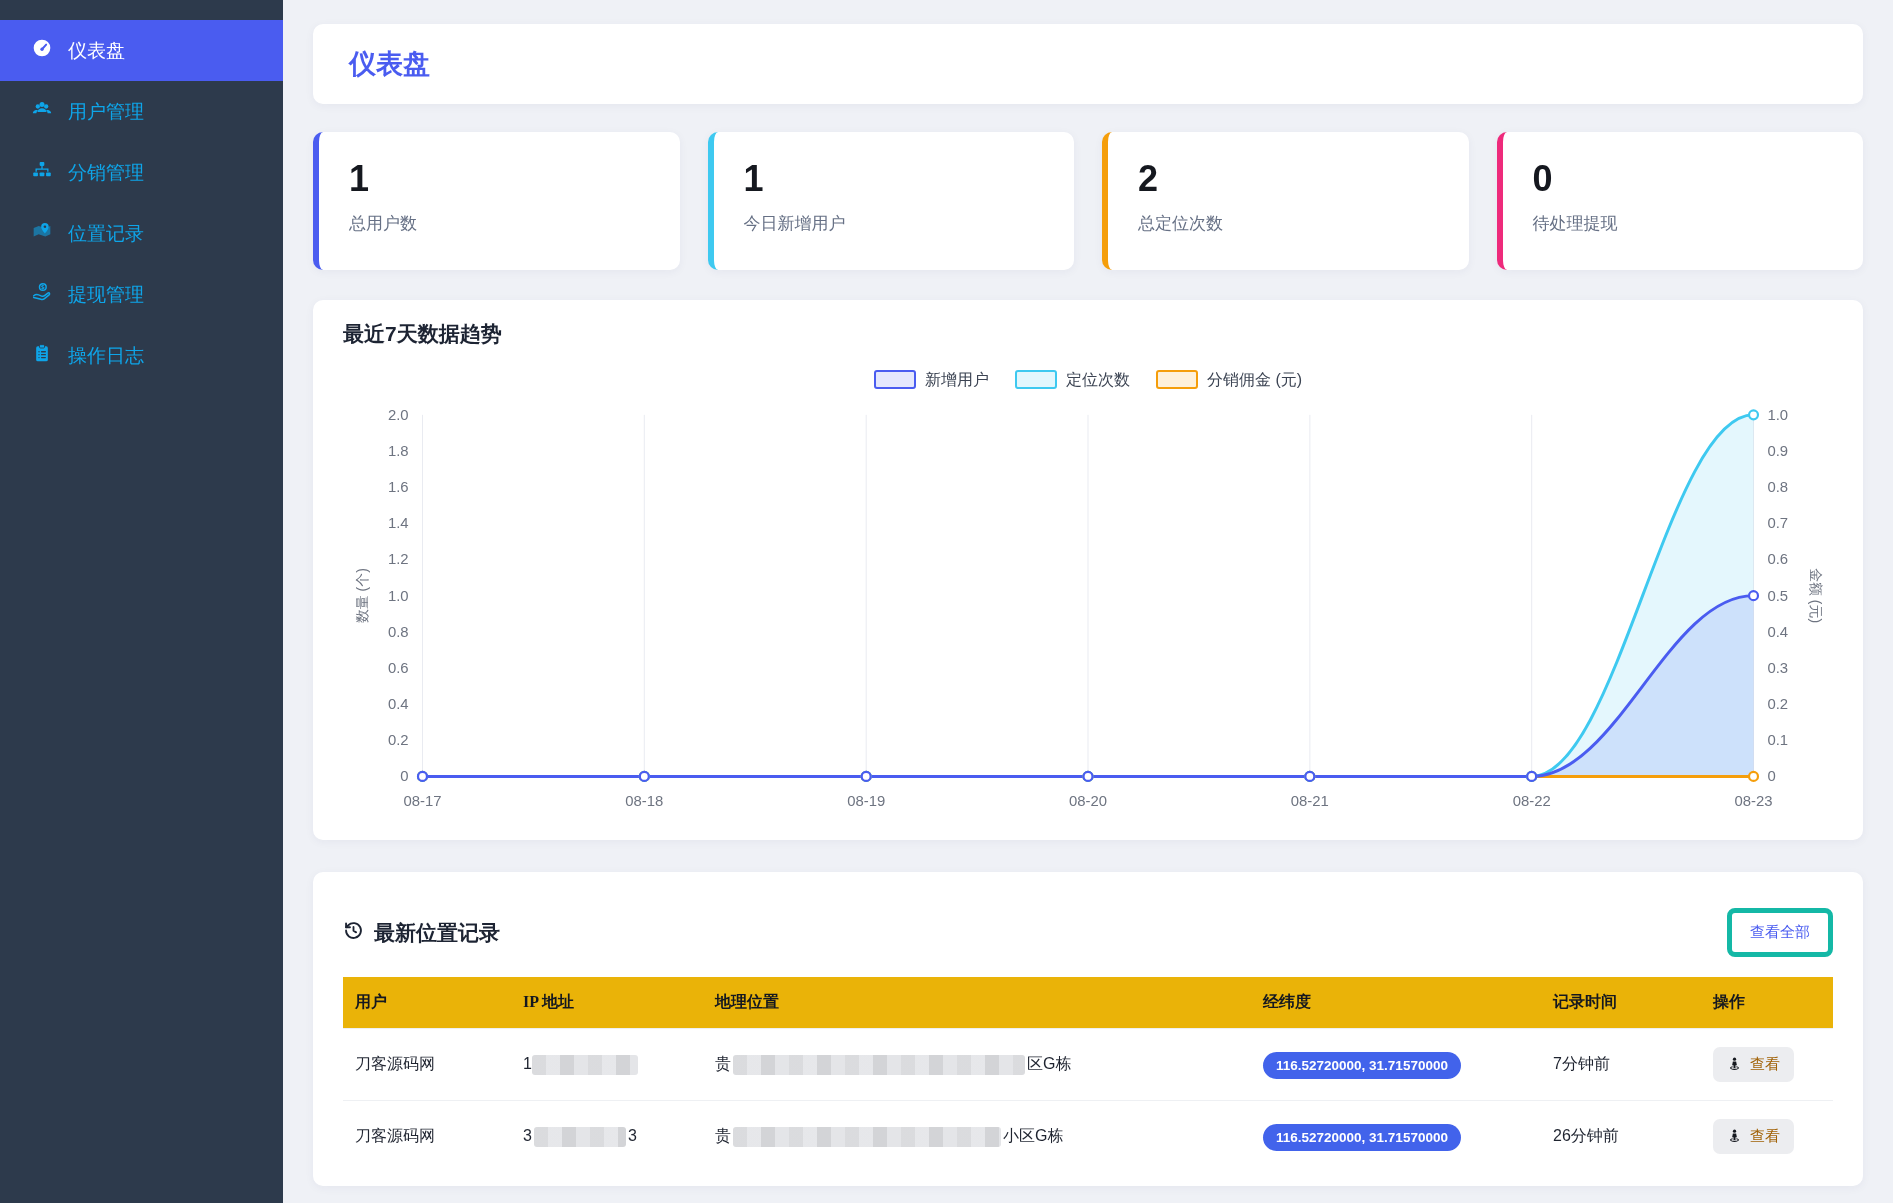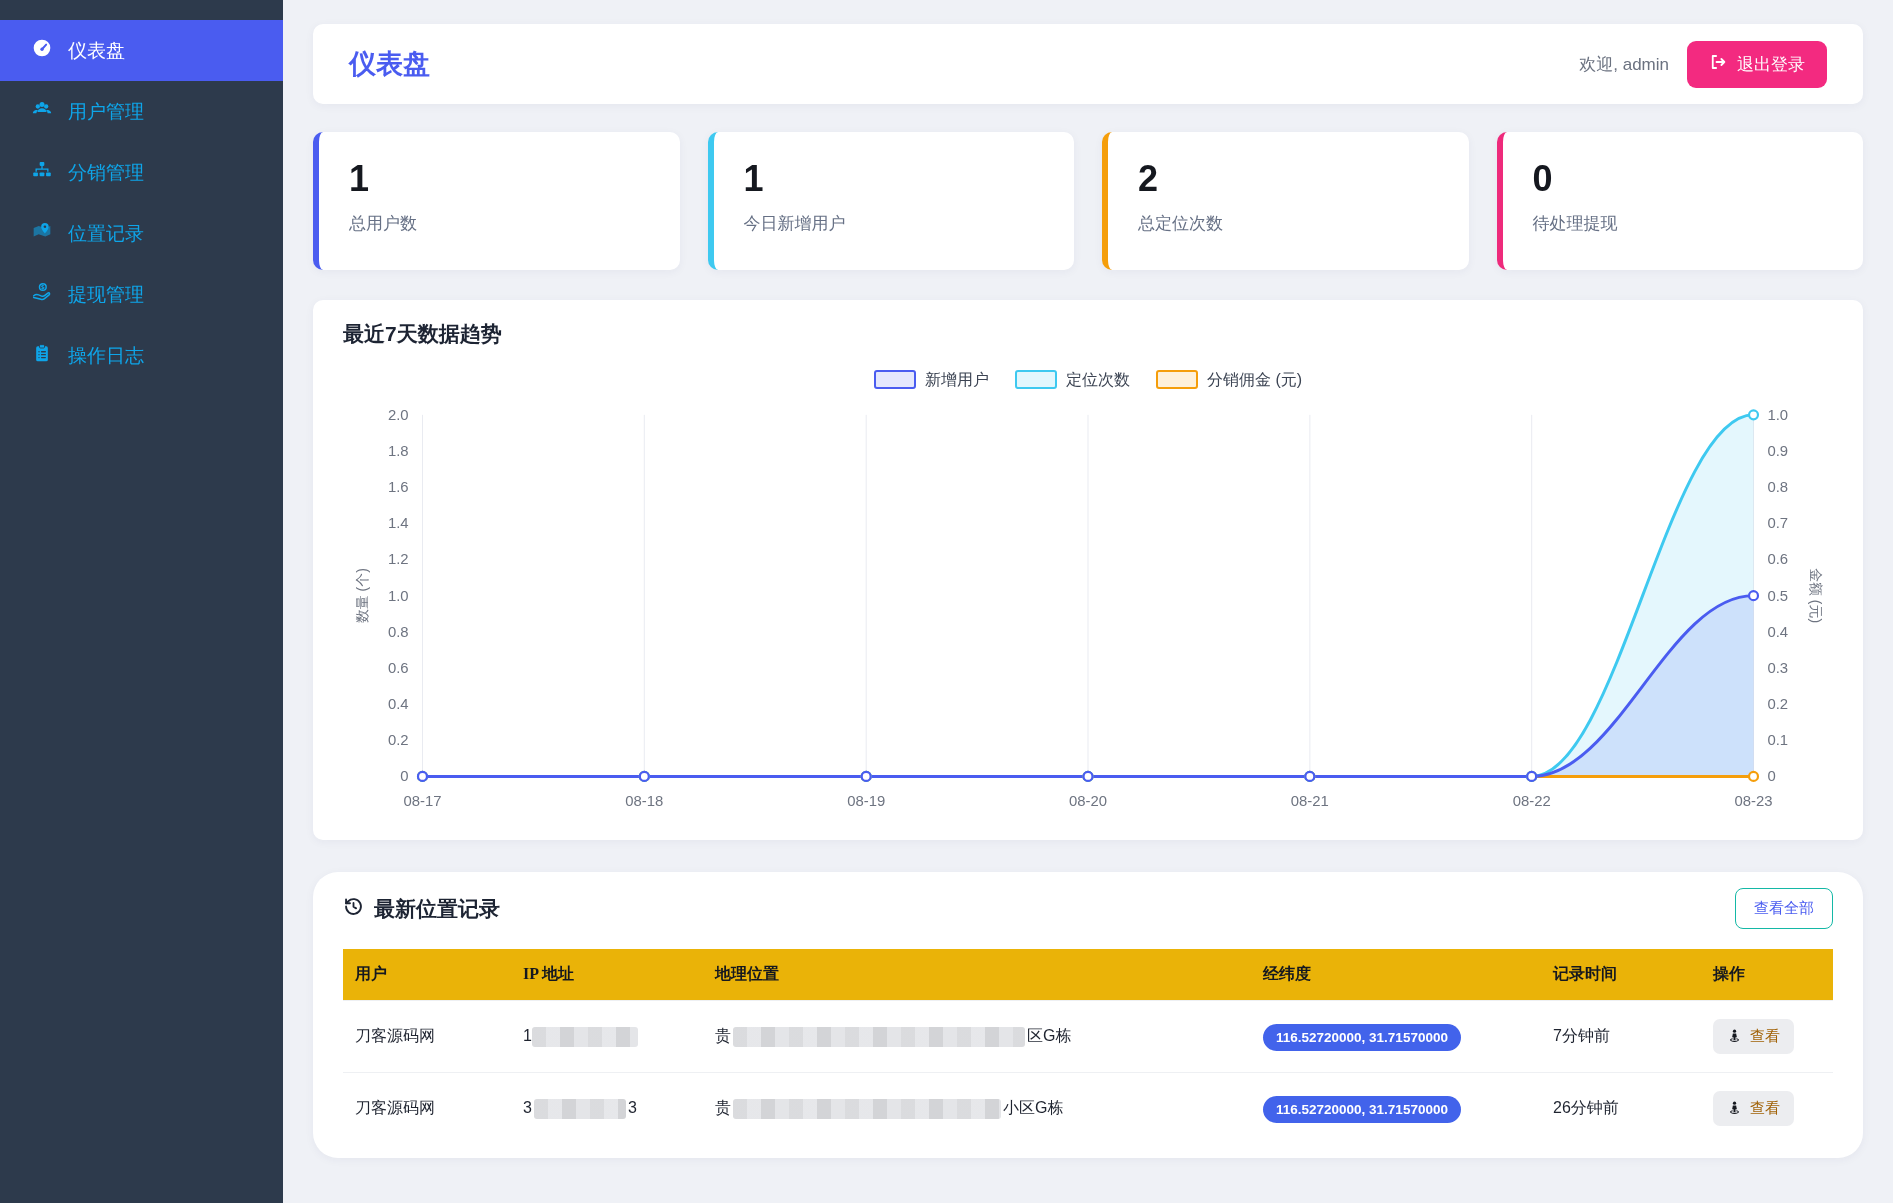--- a/index.html
+++ b/index.html
@@ -30,24 +30,24 @@
   .stat-value { font-size:36px; font-weight:bold; color:#15181f; }
   .stat-label { font-size:17px; color:#667085; margin-top:12px; }
 
   .chart-card { padding:20px 30px 18px; margin-bottom:32px; }
   .chart-title { font-size:21px; font-weight:bold; color:#1d2433; }
   .legend-row { display:flex; justify-content:center; gap:26px; margin:22px 0 2px; }
   .legend-item { display:flex; gap:9px; font-size:16px; color:#3c4453; }
   .legend-swatch { width:42px; height:19px; border:2px solid #888; border-radius:3px; }
   .chart-wrap svg { width:100%; height:auto; display:block; }
 
-  .records-card { padding:16px 30px 14px;border-radius:25px; }
+  .records-card { padding:36px 30px 14px; }
   .records-head { display:flex; align-items:center; justify-content:space-between; }
   .records-title { font-size:21px; font-weight:bold; display:flex; align-items:center; gap:10px; }
-  .view-all-btn { background:#fff; border:1px solid #14b8a6; color:#4a5cf0; font-size:15px; border-radius:8px; padding:10px 18px; cursor:pointer; font-family:inherit; }
+  .view-all-btn { background:#fff; border:5px solid #14b8a6; color:#4a5cf0; font-size:15px; border-radius:8px; padding:10px 18px; cursor:pointer; font-family:inherit; }
 
   table.records { width:100%; border-collapse:collapse; margin-top:20px; }
   table.records thead tr { background:#eab308;font-family:Liberation Serif, serif; }
   table.records th { text-align:left; font-size:16px; font-weight:bold; color:#15181f; padding:15px 12px; }
   table.records td { font-size:16px; color:#1f2430; padding:18px 12px; border-top:1px solid #eef0f3; }
   th.c-user, td.c-user { width:168px; padding-left:16px; }
   th.c-ip,   td.c-ip   { width:192px; }
   th.c-geo,  td.c-geo  { width:548px; }
   th.c-coord,td.c-coord{ width:290px; }
   th.c-time, td.c-time { width:160px; }
@@ -131,32 +131,20 @@
       </span>
       <span>操作日志</span>
     </div>
   </nav>
 </aside>
 
 <main class="main">
 
   <div class="card header-card">
     <div class="page-title">仪表盘</div>
-    <div class="header-right">
-      <span class="welcome">欢迎, admin</span>
-      <button class="logout-btn">
-        <span>
-          <svg width="18" height="18" viewBox="0 0 24 24" fill="none" stroke="#fff" stroke-width="2.4" stroke-linecap="round" stroke-linejoin="round">
-              <path d="M9.5 4H5v16h4.5"></path>
-              <path d="M10 12h10.5M16.5 8l4 4-4 4"></path>
-            </svg>
-        </span>
-        <span>退出登录</span>
-      </button>
-    </div>
   </div>
 
   <div class="stats-row">
     <div class="card stat-card" style="border-left-color: rgb(74, 92, 240);">
       <div class="stat-value">1</div>
       <div class="stat-label">总用户数</div>
     </div>
     <div class="card stat-card" style="border-left-color: rgb(62, 201, 240);">
       <div class="stat-value">1</div>
       <div class="stat-label">今日新增用户</div>

